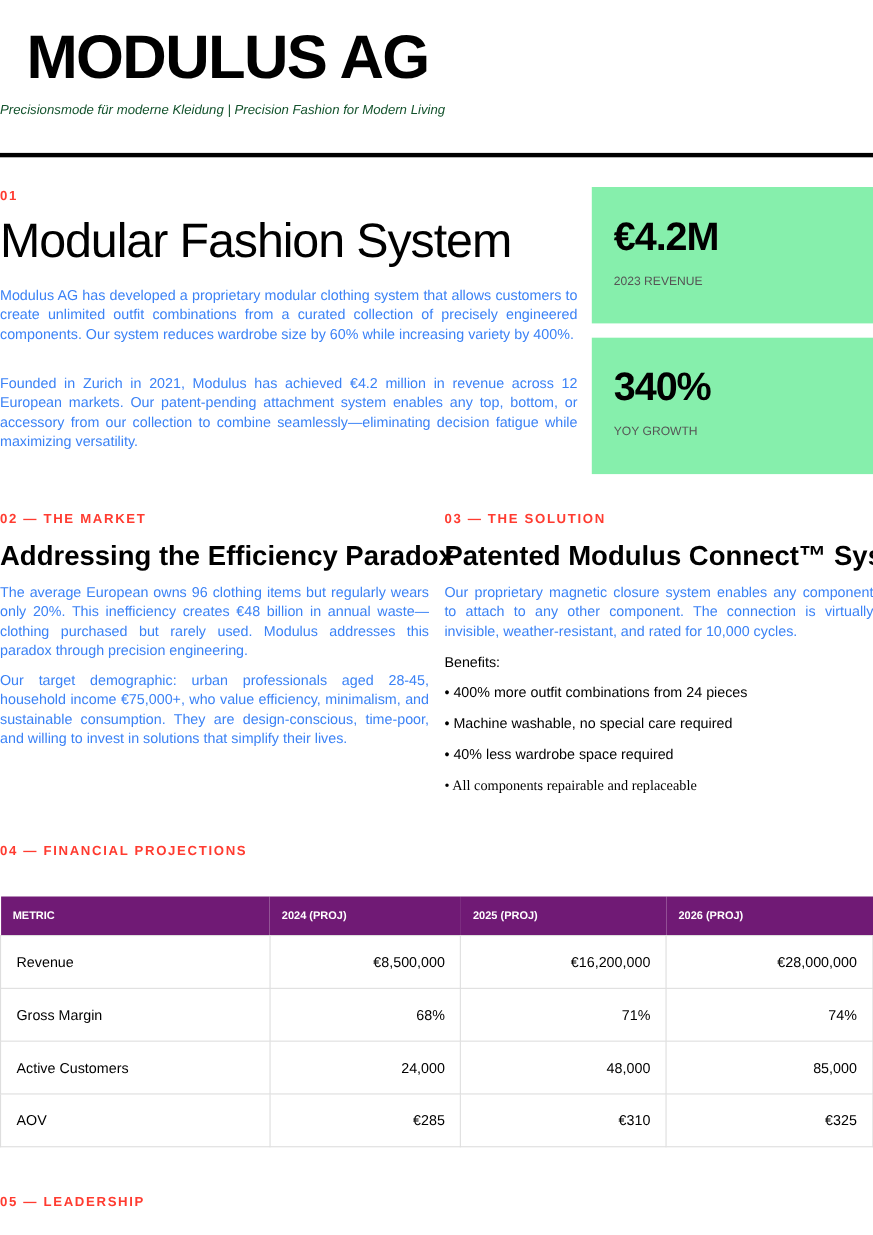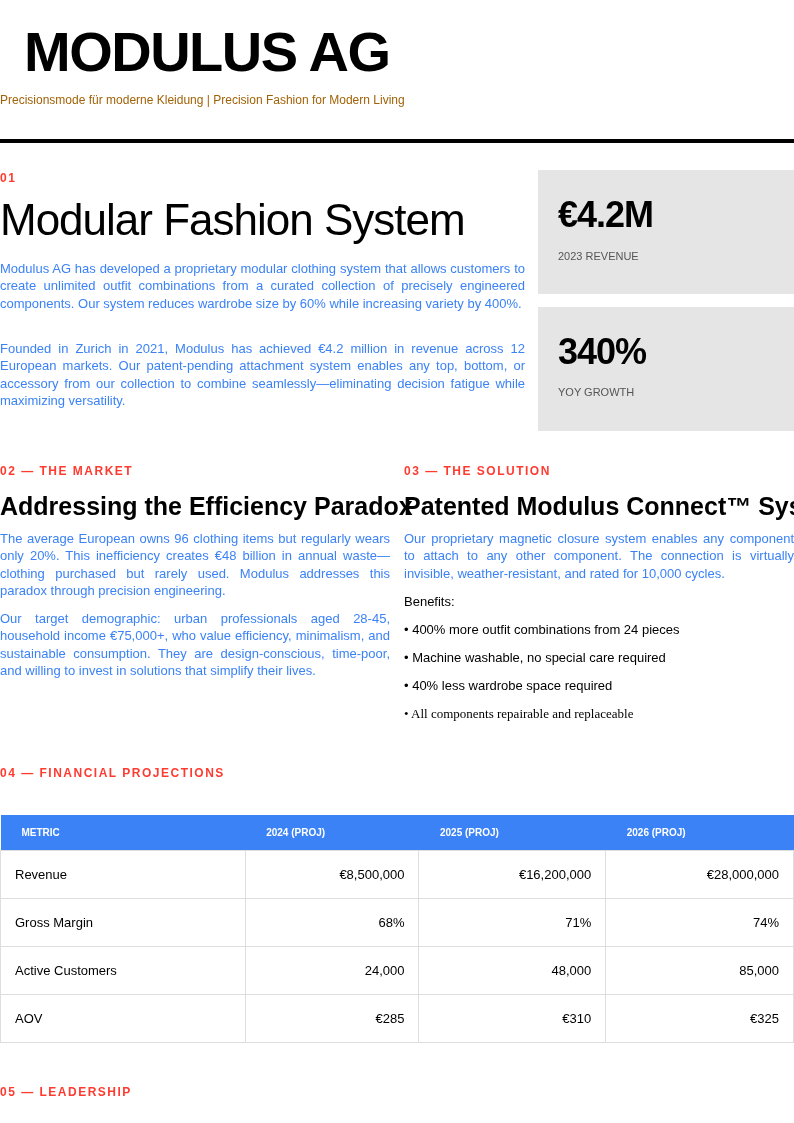--- a/index.html
+++ b/index.html
@@ -1,37 +1,37 @@
 <!DOCTYPE html>
 <html><head>
   <meta charset="utf-8">
   <style>
     * { margin: 0; padding: 0; box-sizing: border-box; }
     html, body { width: 794px; height: 1123px; overflow: hidden; background: #ffffff; }
     body { font-family: "Liberation Sans", sans-serif; color: #000; position: relative; }
     .brand { position: absolute; left: 0; top: 26px; font-size: 56px; font-weight: 700; letter-spacing: -1.5px; line-height: 52px; white-space: nowrap; margin-left: 24px; }
-    .tagline { position: absolute; left: 0; top: 93px; font-size: 12px; color: #a16207; white-space: nowrap; }
+    .tagline { position: absolute; left: 0; top: 93px; font-size: 12px; color: #14532d; white-space: nowrap; font-style: italic; }
     .rule { position: absolute; left: 0; top: 139px; width: 794px; height: 4px; background: #000; }
 
     .sec-label { position: absolute; display: flex; align-items: flex-start; height: 14px; flex-direction: column; }
     .sec-label .bar { width: 40px; height: 2px; background: #ff3b30; margin-right: 13px; }
     .sec-label .txt { font-size: 12px; font-weight: 700; color: #ff3b30; letter-spacing: 1.5px; white-space: nowrap; }
 
     .h-light { position: absolute; font-size: 44px; font-weight: 300; letter-spacing: -1px; line-height: 36px; white-space: nowrap; }
     .h-bold { position: absolute; font-size: 25px; font-weight: 700; line-height: 24px; white-space: nowrap; }
 
     .para { position: absolute; font-size: 13px; line-height: 17.3px; text-align: justify; color: #3b82f6; }
     .plain { position: absolute; font-size: 13px; line-height: 17px; color: #000; white-space: nowrap; }
 
-    .stat { position: absolute; left: 538px; width: 256px; background: #e5e5e5; }
+    .stat { position: absolute; left: 538px; width: 256px; background: #86efac; }
     .stat .val { position: absolute; left: 20px; font-size: 36px; font-weight: 700; letter-spacing: -1px; line-height: 40px; white-space: nowrap; }
     .stat .lbl { position: absolute; left: 20px; font-size: 11px; color: #555; white-space: nowrap; }
 
     table.fin { position: absolute; left: 0; top: 815px; width: 794px; border-collapse: collapse; }
-    table.fin th { background: #3b82f6; color: #fff; font-size: 10px; font-weight: 700; text-align: left; height: 35px; padding: 0 21px; white-space: nowrap; }
+    table.fin th { background: #701a75; color: #fff; font-size: 10px; font-weight: 700; text-align: left; height: 35px; padding: 0 11px; white-space: nowrap; }
     table.fin td { font-size: 13px; height: 45px; border: 1px solid #dedede; padding: 16px 14px; white-space: nowrap; }
     table.fin td.num { text-align: right; }
   </style>
 </head>
 <body>
 
 <div class="brand">MODULUS AG</div>
 <div class="tagline">Precisionsmode für moderne Kleidung | Precision Fashion for Modern Living</div>
 <div class="rule"></div>
 

